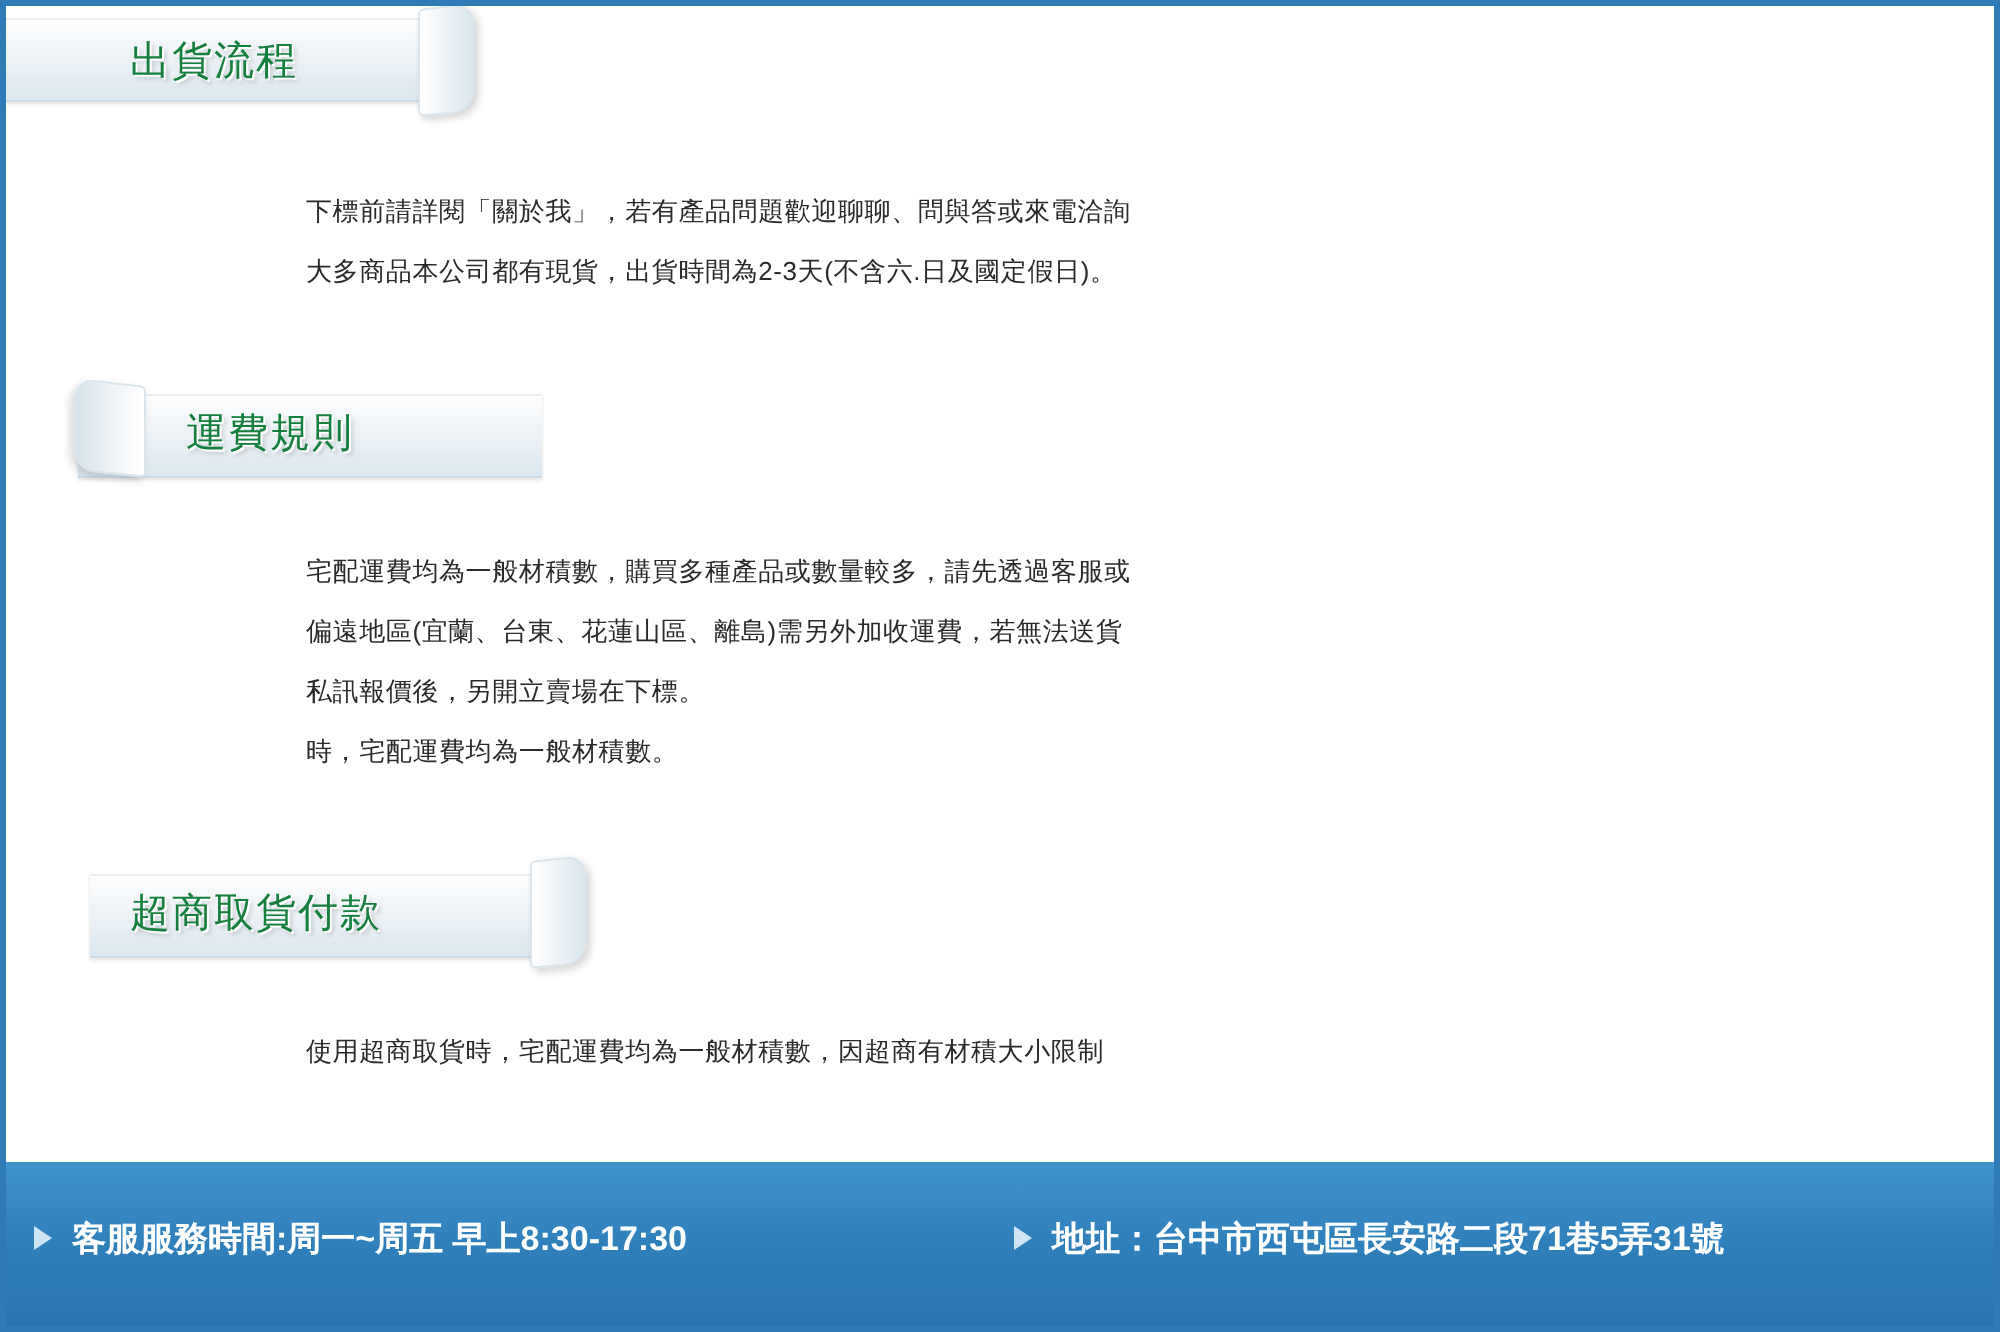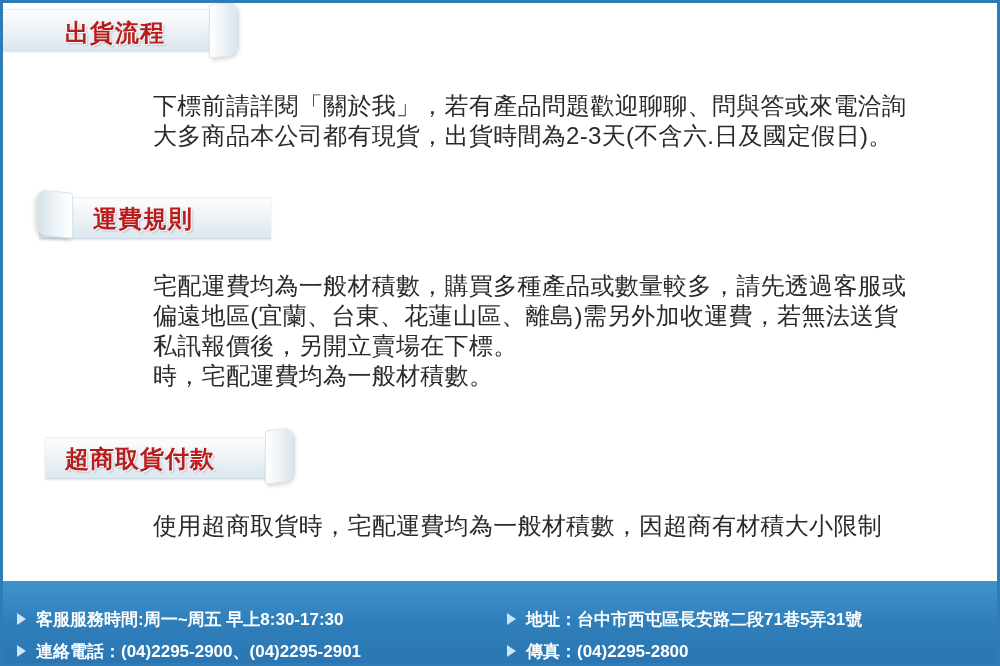--- a/index.html
+++ b/index.html
@@ -45,23 +45,23 @@
     top: 8px;
     height: 40px;
     background: linear-gradient(to bottom, #fdfdfd 0%, #eef3f7 45%, #dce7ef 100%);
     border-top: 1px solid #e8eef3;
     border-bottom: 1px solid #cfdce6;
     box-shadow: 0 1px 2px rgba(0,0,0,0.12);
   }
   .sec-title {
     position: absolute;
     top: 12px;
-    font-size: 24px;
-    font-weight: bold;
-    color: #b91c1c;
+    font-size: 20px;
+    font-weight: normal;
+    color: #15803d;
     letter-spacing: 1px;
     text-shadow: 1px 1px 0 #ffffff, 2px 2px 2px rgba(0,0,0,0.18);
     white-space: nowrap;
   }
   .curl {
     position: absolute;
     top: 2px;
     width: 26px;
     height: 52px;
     background: linear-gradient(to right, #ffffff 0%, #f2f6f9 40%, #dbe6ee 100%);
@@ -92,21 +92,21 @@
   .s2 .curl-left { left: 34px; top: 4px; }
 
   
   .s3 .ribbon { width: 224px; left: 42px; top: 10px; }
   .s3 .sec-title { left: 62px; top: 16px; }
   .s3 .curl { left: 262px; top: 2px; }
 
   .para {
     margin: 0;
     padding: 0 40px 0 150px;
-    font-size: 24px;
+    font-size: 13px;
     line-height: 30px;
     color: #2a2a2a;
     letter-spacing: 0.3px;
   }
   .para-line { white-space: nowrap; }
 
   .gap-a { height: 30px; }
   .gap-b { height: 36px; }
   .gap-c { height: 26px; }
 
@@ -200,24 +200,14 @@
     <div class="frow">
       <div class="fcell left">
         <span class="tri"></span>
         <span>客服服務時間:周一~周五 早上8:30-17:30</span>
       </div>
       <div class="fcell right">
         <span class="tri"></span>
         <span>地址：台中市西屯區長安路二段71巷5弄31號</span>
       </div>
     </div>
-    <div class="frow">
-      <div class="fcell left">
-        <span class="tri"></span>
-        <span>連絡電話：(04)2295-2900、(04)2295-2901</span>
-      </div>
-      <div class="fcell right">
-        <span class="tri"></span>
-        <span>傳真：(04)2295-2800</span>
-      </div>
-    </div>
   </div>
 </div>
 
 </body></html>

